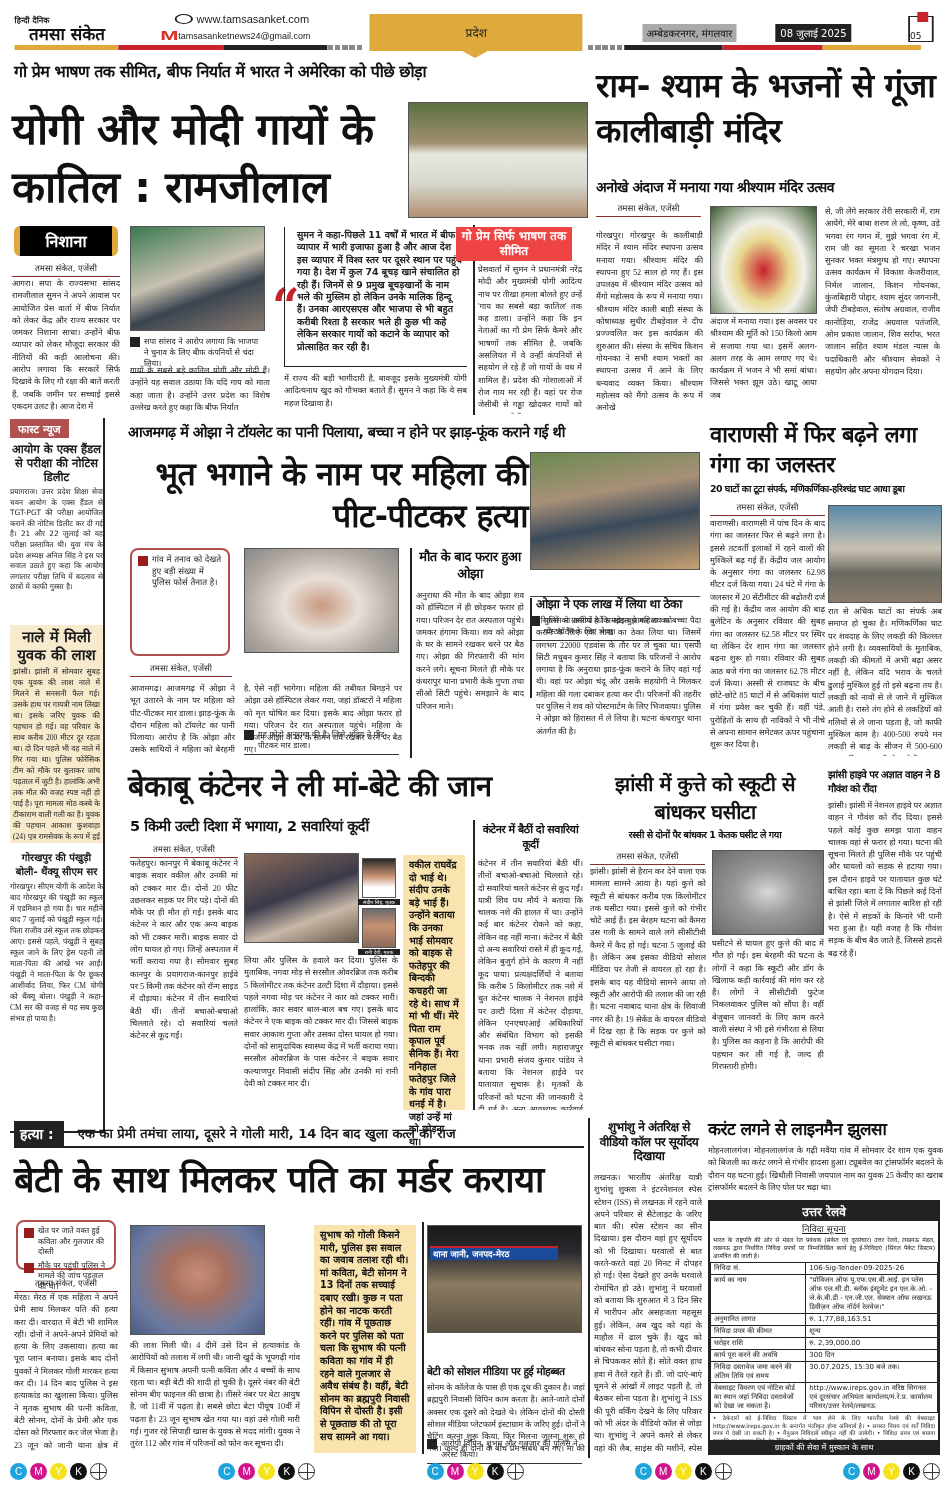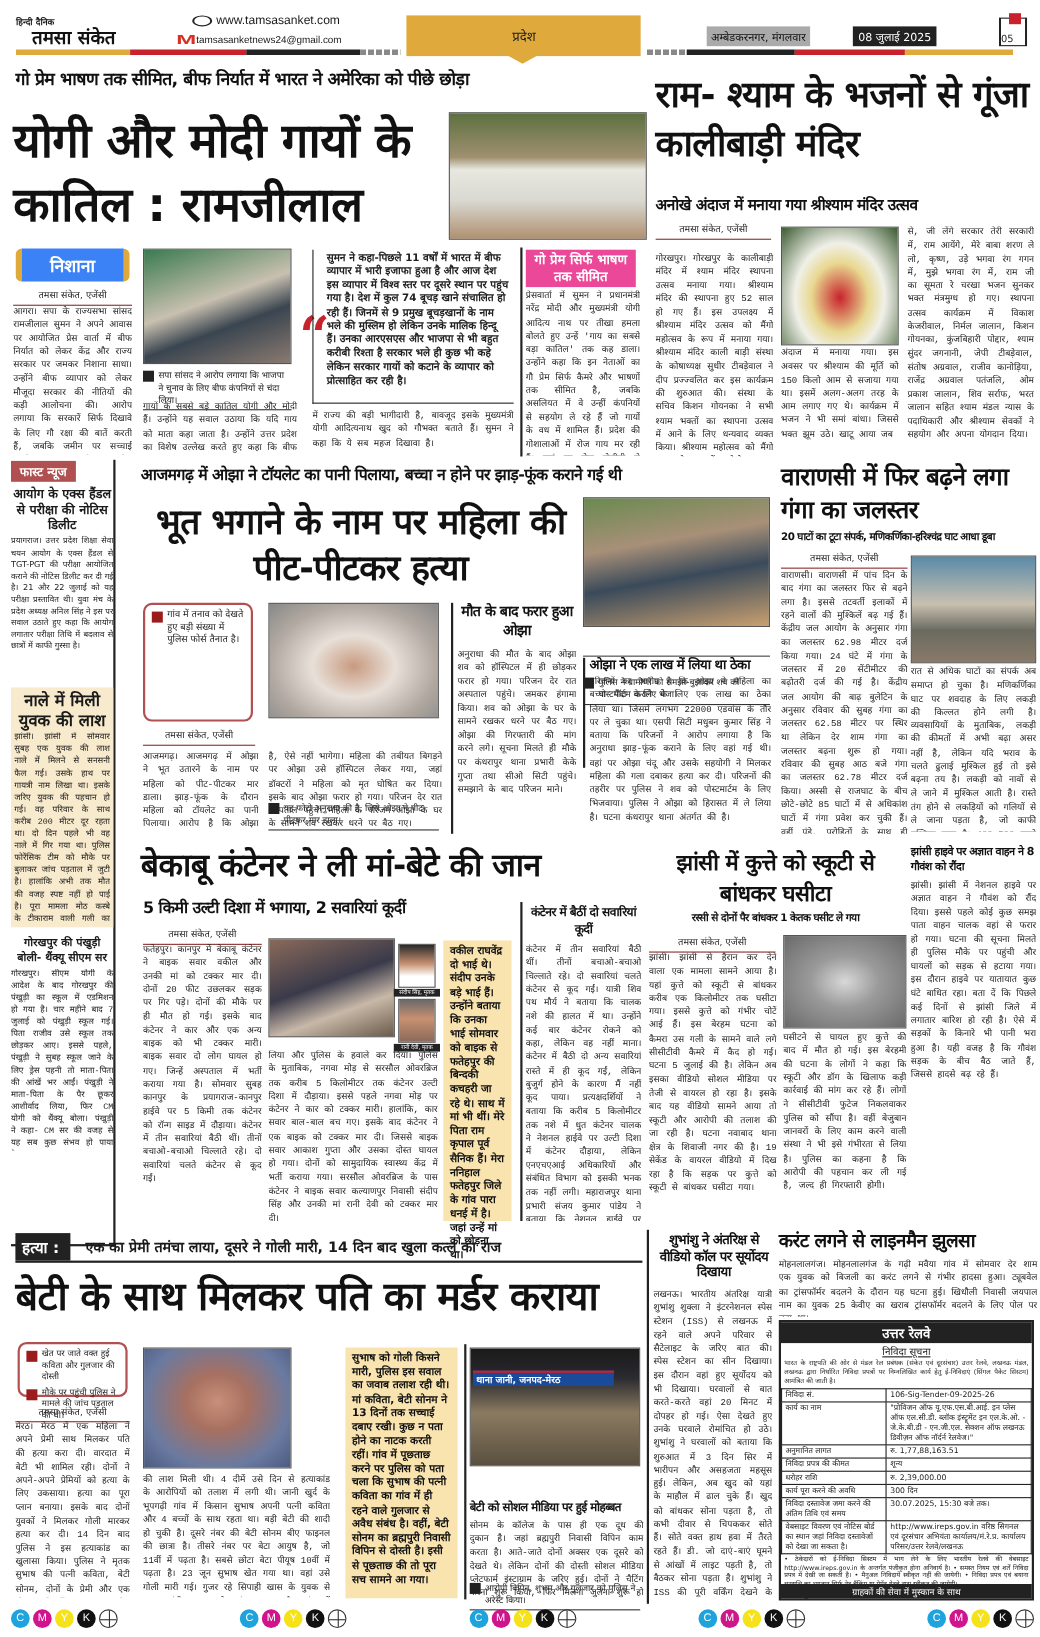--- a/index.html
+++ b/index.html
@@ -1,20 +1,20 @@
 <!DOCTYPE html>
 <html><head>
 <meta charset="utf-8">
 <style>
 *{box-sizing:border-box;margin:0;padding:0}
 html,body{width:945px;height:1488px;background:#fff;overflow:hidden}
 body{font-family:"DejaVu Sans","Liberation Sans",sans-serif;color:#1a1a1a;position:relative}
 .abs{position:absolute}
 .hl{font-family:"DejaVu Sans",sans-serif;font-weight:bold;color:#111;line-height:1.12;letter-spacing:-0.5px}
-.body{font-family:Liberation Mono, monospace;font-size:8.2px;line-height:12.3px;color:#222;text-align:justify;overflow:hidden}
+.body{font-family:Liberation Serif, serif;font-size:8.2px;line-height:12.3px;color:#222;text-align:justify;overflow:hidden}
 .byline{font-family:"DejaVu Serif",serif;font-size:8.5px;color:#222;text-align:center;border-bottom:1.5px solid #8b2c2c;padding-bottom:3px;margin-bottom:4px}
 .photo{background:linear-gradient(135deg,#7a8a6a,#b0a890 40%,#6a6050);border:1px solid #555}
 .caption{font-family:"DejaVu Sans",sans-serif;font-size:8px;line-height:11px;color:#222;border-bottom:1px solid #333;padding:3px 0 3px 14px;position:relative}
 .caption:before{content:"";position:absolute;left:0;top:4px;width:10px;height:10px;background:#222}
 .vrule{position:absolute;width:1.5px;background:#222}
 .hrule{position:absolute;height:1px;background:#444}
 .bullet-box{border:2px solid #b05050;border-radius:8px;padding:4px 6px;font-family:"DejaVu Sans",sans-serif;font-size:8.5px;line-height:11.5px;color:#222}
 .bullet-box p{position:relative;padding-left:14px;margin-bottom:3px}
 .bullet-box p:before{content:"";position:absolute;left:0;top:2px;width:10px;height:10px;background:#9b1c1c}
 .quote-box{background:#f9e4b0;padding:4px 6px;font-family:"DejaVu Sans",sans-serif;font-size:11px;line-height:15px;font-weight:bold;color:#111}
@@ -58,40 +58,40 @@
   <div class="abs" style="left:499px;top:16px;width:14px;height:26px;border:1px solid #222;display:flex;align-items:flex-end;justify-content:center">
     <span style="font-size: 9px; transform: scale(0.549451, 1); transform-origin: 0px 0px;">05</span>
   </div>
   <div class="abs" style="left:504px;top:12px;width:6px;height:10px;background:#c8232c"></div>
 </div>
 
 <div class="abs hl" style="left:14px;top:63px;width:570px;font-size:16px;font-weight:bold">गो प्रेम भाषण तक सीमित, बीफ निर्यात में भारत ने अमेरिका को पीछे छोड़ा</div>
 <div class="abs hl" style="left:12px;top:100px;width:390px;font-size:43px;line-height:58px">योगी और मोदी गायों के कातिल : रामजीलाल</div>
 <div class="abs photo" style="left:408px;top:102px;width:180px;height:116px;background:linear-gradient(180deg,#5c7040 0%,#a09070 35%,#e8e8e0 45%,#d8d8d0 70%,#b09070 100%)"></div>
 
-<div class="abs" style="left:14px;top:226px;width:104px;height:30px;background:#3b82f6;border-radius:6px;display:flex;align-items:center;justify-content:center;border-left:6px solid #e0a93c;border-right:6px solid #e0a93c">
+<div class="abs" style="left:14px;top:226px;width:104px;height:30px;background:#000000;border-radius:6px;display:flex;align-items:center;justify-content:center;border-left:6px solid #e0a93c;border-right:6px solid #e0a93c">
   <span style="color:#fff;font-size:16px;font-weight:bold">निशाना</span>
 </div>
 <div class="abs" style="left:12px;top:262px;width:108px">
     <div class="byline">तमसा संकेत, एजेंसी</div>
   </div>
 <div class="abs body" style="left:12px;top:278px;width:108px;height:135px">आगरा। सपा के राज्यसभा सांसद रामजीलाल सुमन ने अपने आवास पर आयोजित प्रेस वार्ता में बीफ निर्यात को लेकर केंद्र और राज्य सरकार पर जमकर निशाना साधा। उन्होंने बीफ व्यापार को लेकर मौजूदा सरकार की नीतियों की कड़ी आलोचना की। आरोप लगाया कि सरकारें सिर्फ दिखावे के लिए गौ रक्षा की बातें करती हैं, जबकि जमीन पर सच्चाई इससे एकदम उलट है। आज देश में</div>
 
 <div class="abs photo" style="left:130px;top:226px;width:135px;height:105px;background:linear-gradient(160deg,#3a7a50 0%,#c8c0b0 45%,#3a4550 65%,#8a7a70 100%)"></div>
 <div class="abs caption" style="left:130px;top:333px;width:135px">सपा सांसद ने आरोप लगाया कि भाजपा ने चुनाव के लिए बीफ कंपनियों से चंदा लिया।</div>
 <div class="abs body" style="left:130px;top:365px;width:140px;height:48px">गायों के सबसे बड़े कातिल योगी और मोदी हैं। उन्होंने यह सवाल उठाया कि यदि गाय को माता कहा जाता है। उन्होंने उत्तर प्रदेश का विशेष उल्लेख करते हुए कहा कि बीफ निर्यात</div>
 
 <div class="abs" style="left:272px;top:278px;font-size:48px;color:#c8232c;font-weight:bold;font-family:'DejaVu Serif',serif">“</div>
 <div class="abs" style="left:284px;top:227px;width:183px;height:140px;border-left:1.5px solid #222;border-bottom:1.5px solid #222;padding:2px 4px 2px 12px">
   <div style="font-size:9.4px;line-height:12.4px;font-weight:bold;color:#222">सुमन ने कहा-पिछले 11 वर्षों में भारत में बीफ व्यापार में भारी इजाफा हुआ है और आज देश इस व्यापार में विश्व स्तर पर दूसरे स्थान पर पहुंच गया है। देश में कुल 74 बूचड़ खाने संचालित हो रही हैं। जिनमें से 9 प्रमुख बूचड़खानों के नाम भले की मुस्लिम हो लेकिन उनके मालिक हिन्दू हैं। उनका आरएसएस और भाजपा से भी बहुत करीबी रिश्ता है सरकार भले ही कुछ भी कहे लेकिन सरकार गायों को कटाने के व्यापार को प्रोत्साहित कर रही है।</div>
 </div>
 <div class="abs body" style="left:284px;top:373px;width:183px;height:40px">में राज्य की बड़ी भागीदारी है, बावजूद इसके मुख्यमंत्री योगी आदित्यनाथ खुद को गौभक्त बताते हैं। सुमन ने कहा कि ये सब महज दिखावा है।</div>
 
 <div class="vrule" style="left:473px;top:225px;height:190px"></div>
-<div class="abs" style="left:478px;top:227px;width:100px;background:#ec4899;padding:2px">
+<div class="abs" style="left:456px;top:227px;width:116px;background:#ef4444;padding:2px">
   <div style="font-size:12px;line-height:15px;color:#fff;font-weight:bold;text-align:center">गो प्रेम सिर्फ भाषण तक सीमित</div>
 </div>
 <div class="abs body" style="left:478px;top:264px;width:104px;height:150px">प्रेसवार्ता में सुमन ने प्रधानमंत्री नरेंद्र मोदी और मुख्यमंत्री योगी आदित्य नाथ पर तीखा हमला बोलते हुए उन्हें 'गाय का सबसे बड़ा कातिल' तक कह डाला। उन्होंने कहा कि इन नेताओं का गौ प्रेम सिर्फ कैमरे और भाषणों तक सीमित है, जबकि असलियत में वे उन्हीं कंपनियों से सहयोग ले रहे हैं जो गायों के वध में शामिल हैं। प्रदेश की गोशालाओं में रोज गाय मर रही हैं। वहां पर रोज जेसीबी से गड्ढा खोदकर गायों को दफन कर रहे हैं।</div>
 
 <div class="abs hl" style="left:596px;top:63px;width:345px;font-size:33px;line-height:45px">राम- श्याम के भजनों से गूंजा कालीबाड़ी मंदिर</div>
 <div class="abs hl" style="left:596px;top:180px;width:345px;font-size:14px">अनोखे अंदाज में मनाया गया श्रीश्याम मंदिर उत्सव</div>
 <div class="abs" style="left:596px;top:202px;width:105px">
     <div class="byline">तमसा संकेत, एजेंसी</div>
   </div>
 <div class="abs body" style="left:596px;top:230px;width:107px;height:185px">गोरखपुर। गोरखपुर के कालीबाड़ी मंदिर में श्याम मंदिर स्थापना उत्सव मनाया गया। श्रीश्याम मंदिर की स्थापना हुए 52 साल हो गए हैं। इस उपलक्ष्य में श्रीश्याम मंदिर उत्सव को मैंगो महोत्सव के रूप में मनाया गया। श्रीश्याम मंदिर काली बाड़ी संस्था के कोषाध्यक्ष सुधीर टीबड़ेवाल ने दीप प्रज्ज्वलित कर इस कार्यक्रम की शुरुआत की। संस्था के सचिव किशन गोयनका ने सभी श्याम भक्तों का स्थापना उत्सव में आने के लिए धन्यवाद व्यक्त किया। श्रीश्याम महोत्सव को मैंगो उत्सव के रूप में अनोखे</div>
@@ -105,21 +105,21 @@
   <div class="body" style="font-family:'DejaVu Sans',sans-serif;font-size:7.4px;line-height:10.6px;height:134px;margin-top:3px">प्रयागराज। उत्तर प्रदेश शिक्षा सेवा चयन आयोग के एक्स हैंडल से TGT-PGT की परीक्षा आयोजित कराने की नोटिस डिलीट कर दी गई है। 21 और 22 जुलाई को यह परीक्षा प्रस्तावित थी। युवा मंच के प्रदेश अध्यक्ष अनिल सिंह ने इस पर सवाल उठाते हुए कहा कि आयोग लगातार परीक्षा तिथि में बदलाव से छात्रों में काफी गुस्सा है।</div>
   <div style="background:#f8eacd;padding:3px;margin-top:4px">
     <div style="font-size:15px;line-height:18px;font-weight:bold;text-align:center">नाले में मिली युवक की लाश</div>
     <div class="body" style="font-size:7.6px;line-height:11px;height:174px;margin-top:2px">झांसी। झांसी में सोमवार सुबह एक युवक की लाश नाले में मिलने से सनसनी फैल गई। उसके हाथ पर गायत्री नाम लिखा था। इसके जरिए युवक की पहचान हो गई। वह परिवार के साथ करीब 200 मीटर दूर रहता था। दो दिन पहले भी वह नाले में गिर गया था। पुलिस फोरेंसिक टीम को मौके पर बुलाकर जांच पड़ताल में जुटी है। हालांकि अभी तक मौत की वजह स्पष्ट नहीं हो पाई है। पूरा मामला मोठ कस्बे के टीकाराम वाली गली का है। युवक की पहचान आकाश कुशवाहा (24) पुत्र रामसेवक के रूप में हुई है। वह चिरगांव का रहने वाला था।</div>
   </div>
   <div style="font-size:10px;line-height:14px;font-weight:bold;text-align:center;margin-top:8px">गोरखपुर की पंखुड़ी बोली- थैंक्यू सीएम सर</div>
   <div class="body" style="font-size:7.6px;line-height:11px;height:165px;margin-top:2px">गोरखपुर। सीएम योगी के आदेश के बाद गोरखपुर की पंखुड़ी का स्कूल में एडमिशन हो गया है। चार महीने बाद 7 जुलाई को पंखुड़ी स्कूल गई। पिता राजीव उसे स्कूल तक छोड़कर आए। इससे पहले, पंखुड़ी ने सुबह स्कूल जाने के लिए ड्रेस पहनी तो माता-पिता की आंखें भर आईं। पंखुड़ी ने माता-पिता के पैर छूकर आशीर्वाद लिया, फिर CM योगी को थैंक्यू बोला। पंखुड़ी ने कहा- CM सर की वजह से यह सब कुछ संभव हो पाया है।</div>
 </div>
 
 <div class="abs hl" style="left:128px;top:424px;width:575px;font-size:14.4px;font-weight:bold">आजमगढ़ में ओझा ने टॉयलेट का पानी पिलाया, बच्चा न होने पर झाड़-फूंक कराने गई थी</div>
-<div class="abs hl" style="left:128px;top:453px;width:400px;font-size:32px;line-height:42px;text-align:center">भूत भगाने के नाम पर महिला की पीट-पीटकर हत्या</div>
+<div class="abs hl" style="left:128px;top:453px;width:400px;font-size:32px;line-height:42px;text-align:right">भूत भगाने के नाम पर महिला की पीट-पीटकर हत्या</div>
 <div class="abs photo" style="left:530px;top:452px;width:170px;height:118px;background:linear-gradient(170deg,#6a8a50 0%,#a89078 35%,#3a4a5a 60%,#c8a070 100%)"></div>
 <div class="abs caption" style="left:530px;top:572px;width:170px">पुलिस ने ग्रामीणों को समझा-बुझाकर शव को पोस्टमॉर्टम के लिए भेजा।</div>
 
 <div class="abs bullet-box" style="left:130px;top:548px;width:100px;height:108px">
   <p>गांव में तनाव को देखते हुए बड़ी संख्या में पुलिस फोर्स तैनात है।</p>
 </div>
 <div class="abs" style="left:130px;top:662px;width:102px">
     <div class="byline">तमसा संकेत, एजेंसी</div>
   </div>
 <div class="abs photo" style="left:244px;top:548px;width:155px;height:105px;background:radial-gradient(ellipse at 50% 55%,#c89a80 0%,#e8e0d8 35%,#b0a8a0 70%,#888 100%)"></div>

